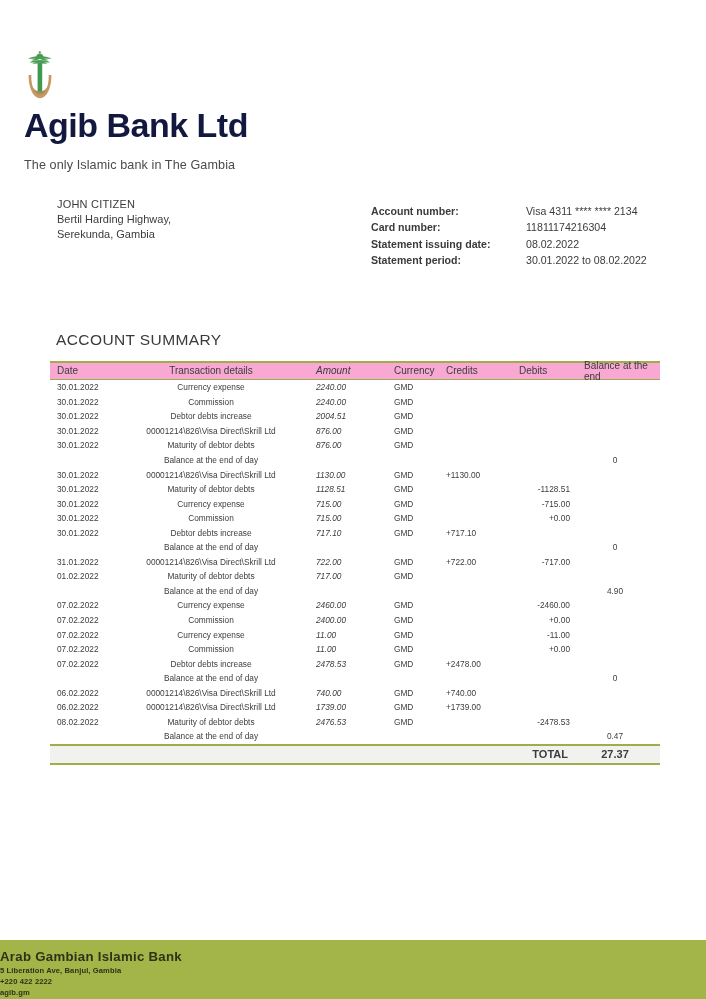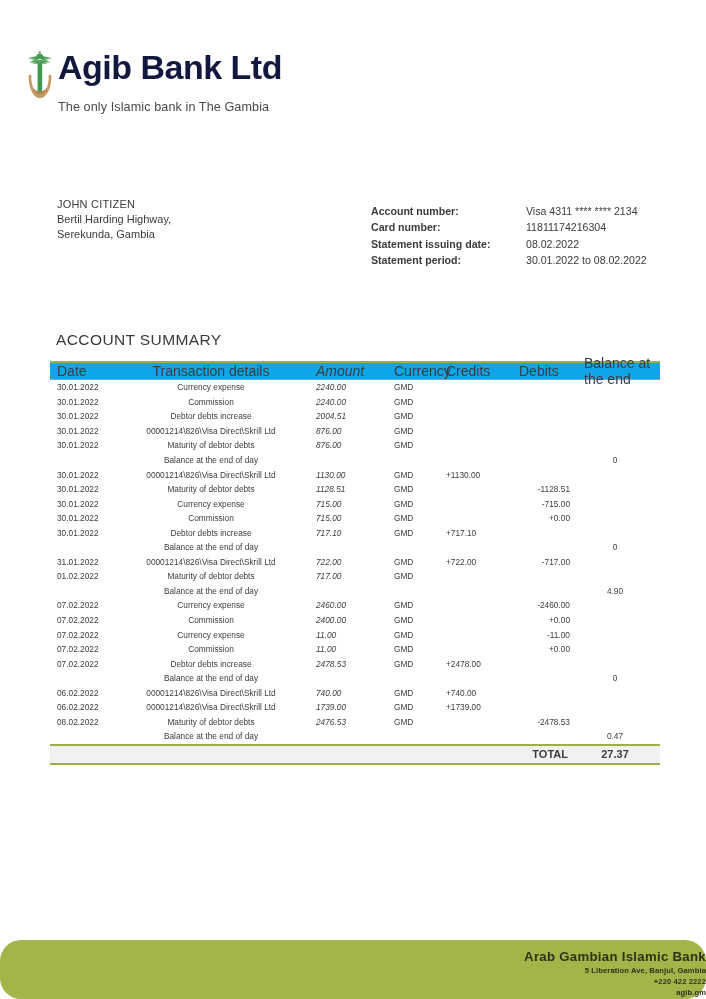--- a/index.html
+++ b/index.html
@@ -18,20 +18,21 @@
     overflow: hidden;
   }
 
   
   .logo-block {
     position: absolute;
     left: 24px;
     top: 48px;
     display: flex;
     align-items: flex-start;
+    flex-direction: column;
   }
   .logo-mark {
     width: 32px;
     height: 58px;
     flex: 0 0 32px;
     margin-right: 2px;
     position: relative;
   }
   .logo-text-wrap {
     padding-top: 2px;
@@ -105,22 +106,22 @@
   }
   .rule-thin {
     height: 1.5px;
     background: #9dae4a;
     width: 100%;
   }
   .hdr-row {
     display: flex;
     align-items: center;
     height: 16px;
-    background: #0ea5e9;
-    font-size: 14px;
+    background: #f9a8d4;
+    font-size: 10px;
     color: #3c3c3c;
   }
   .data-row {
     display: flex;
     align-items: center;
     height: 14.55px;
     font-size: 8.3px;
     color: #3c3c3c;
   }
   .total-row {
@@ -152,23 +153,22 @@
 
   
   .footer {
     position: absolute;
     left: 0;
     bottom: 0;
     width: 706px;
     height: 59px;
     background: #a3b449;
     color: #2e3318;
-    text-align: right;
+    text-align: left;
     padding-top: 8px;
-    border-radius: 21px;
   }
   .footer-name {
     font-size: 13.2px;
     font-weight: bold;
     letter-spacing: 0.3px;
     line-height: 17px;
   }
   .footer-line {
     font-size: 7.6px;
     font-weight: bold;

